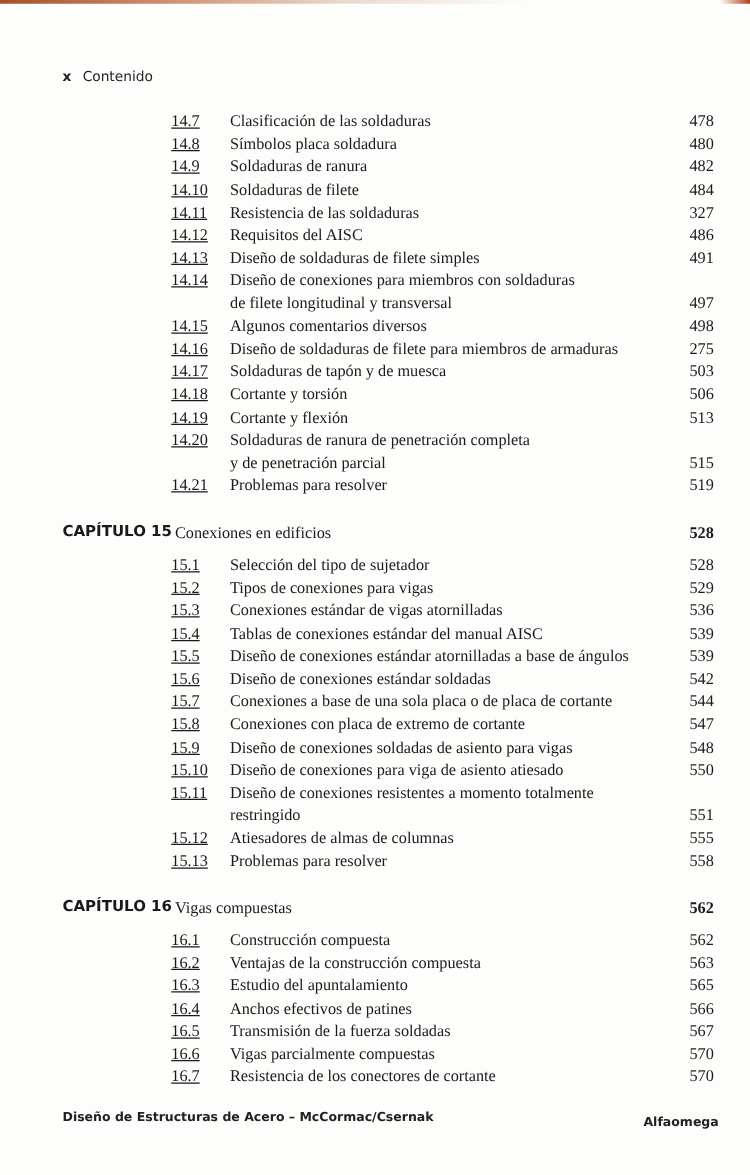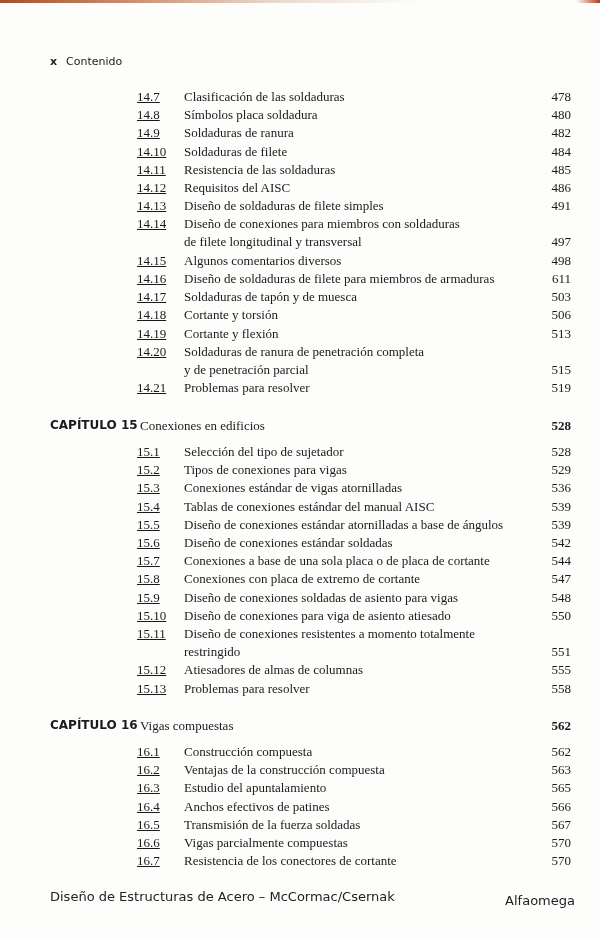--- a/index.html
+++ b/index.html
@@ -26,21 +26,21 @@
   .entry .page2 { position: absolute; right: 29px; top: 18px; }
   .chapter { position: absolute; left: 0; width: 600px; font-size: 13px; line-height: 17px; }
   .chapter .label {
     position: absolute; left: 50px;
     font-family: "DejaVu Sans", sans-serif; font-weight: bold; font-size: 12px;
   }
   .chapter .ctitle { position: absolute; left: 140px; font-weight: normal; }
   .chapter .cpage { position: absolute; right: 29px; font-weight: bold; }
   .footer {
     position: absolute; left: 50px; top: 889px; width: 525px;
-    font-family: "DejaVu Sans", sans-serif; font-size: 13px; color: #222;
+    font-family: "DejaVu Sans", sans-serif; font-size: 10px; color: #222; font-weight: bold;
   }
   .footer .publisher { position: absolute; right: 0; top: 4px; }
 </style>
 </head>
 <body>
 
 <div class="top-edge"></div>
 
 <div class="running-head">
   <span class="folio">x</span><span>Contenido</span>
@@ -63,21 +63,21 @@
       <span class="page">482</span>
     </div>
     <div class="entry" style="top: 142.6px;">
       <span class="num">14.10</span>
       <span class="title">Soldaduras de filete</span>
       <span class="page">484</span>
     </div>
     <div class="entry" style="top: 160.8px;">
       <span class="num">14.11</span>
       <span class="title">Resistencia de las soldaduras</span>
-      <span class="page">485</span>
+      <span class="page">327</span>
     </div>
     <div class="entry" style="top: 179px;">
       <span class="num">14.12</span>
       <span class="title">Requisitos del AISC</span>
       <span class="page">486</span>
     </div>
     <div class="entry" style="top: 197.2px;">
       <span class="num">14.13</span>
       <span class="title">Diseño de soldaduras de filete simples</span>
       <span class="page">491</span>
@@ -89,21 +89,21 @@
       <span class="page page2">497</span>
     </div>
     <div class="entry" style="top: 251.8px;">
       <span class="num">14.15</span>
       <span class="title">Algunos comentarios diversos</span>
       <span class="page">498</span>
     </div>
     <div class="entry" style="top: 270px;">
       <span class="num">14.16</span>
       <span class="title">Diseño de soldaduras de filete para miembros de armaduras</span>
-      <span class="page">611</span>
+      <span class="page">275</span>
     </div>
     <div class="entry" style="top: 288.2px;">
       <span class="num">14.17</span>
       <span class="title">Soldaduras de tapón y de muesca</span>
       <span class="page">503</span>
     </div>
     <div class="entry" style="top: 306.4px;">
       <span class="num">14.18</span>
       <span class="title">Cortante y torsión</span>
       <span class="page">506</span>

